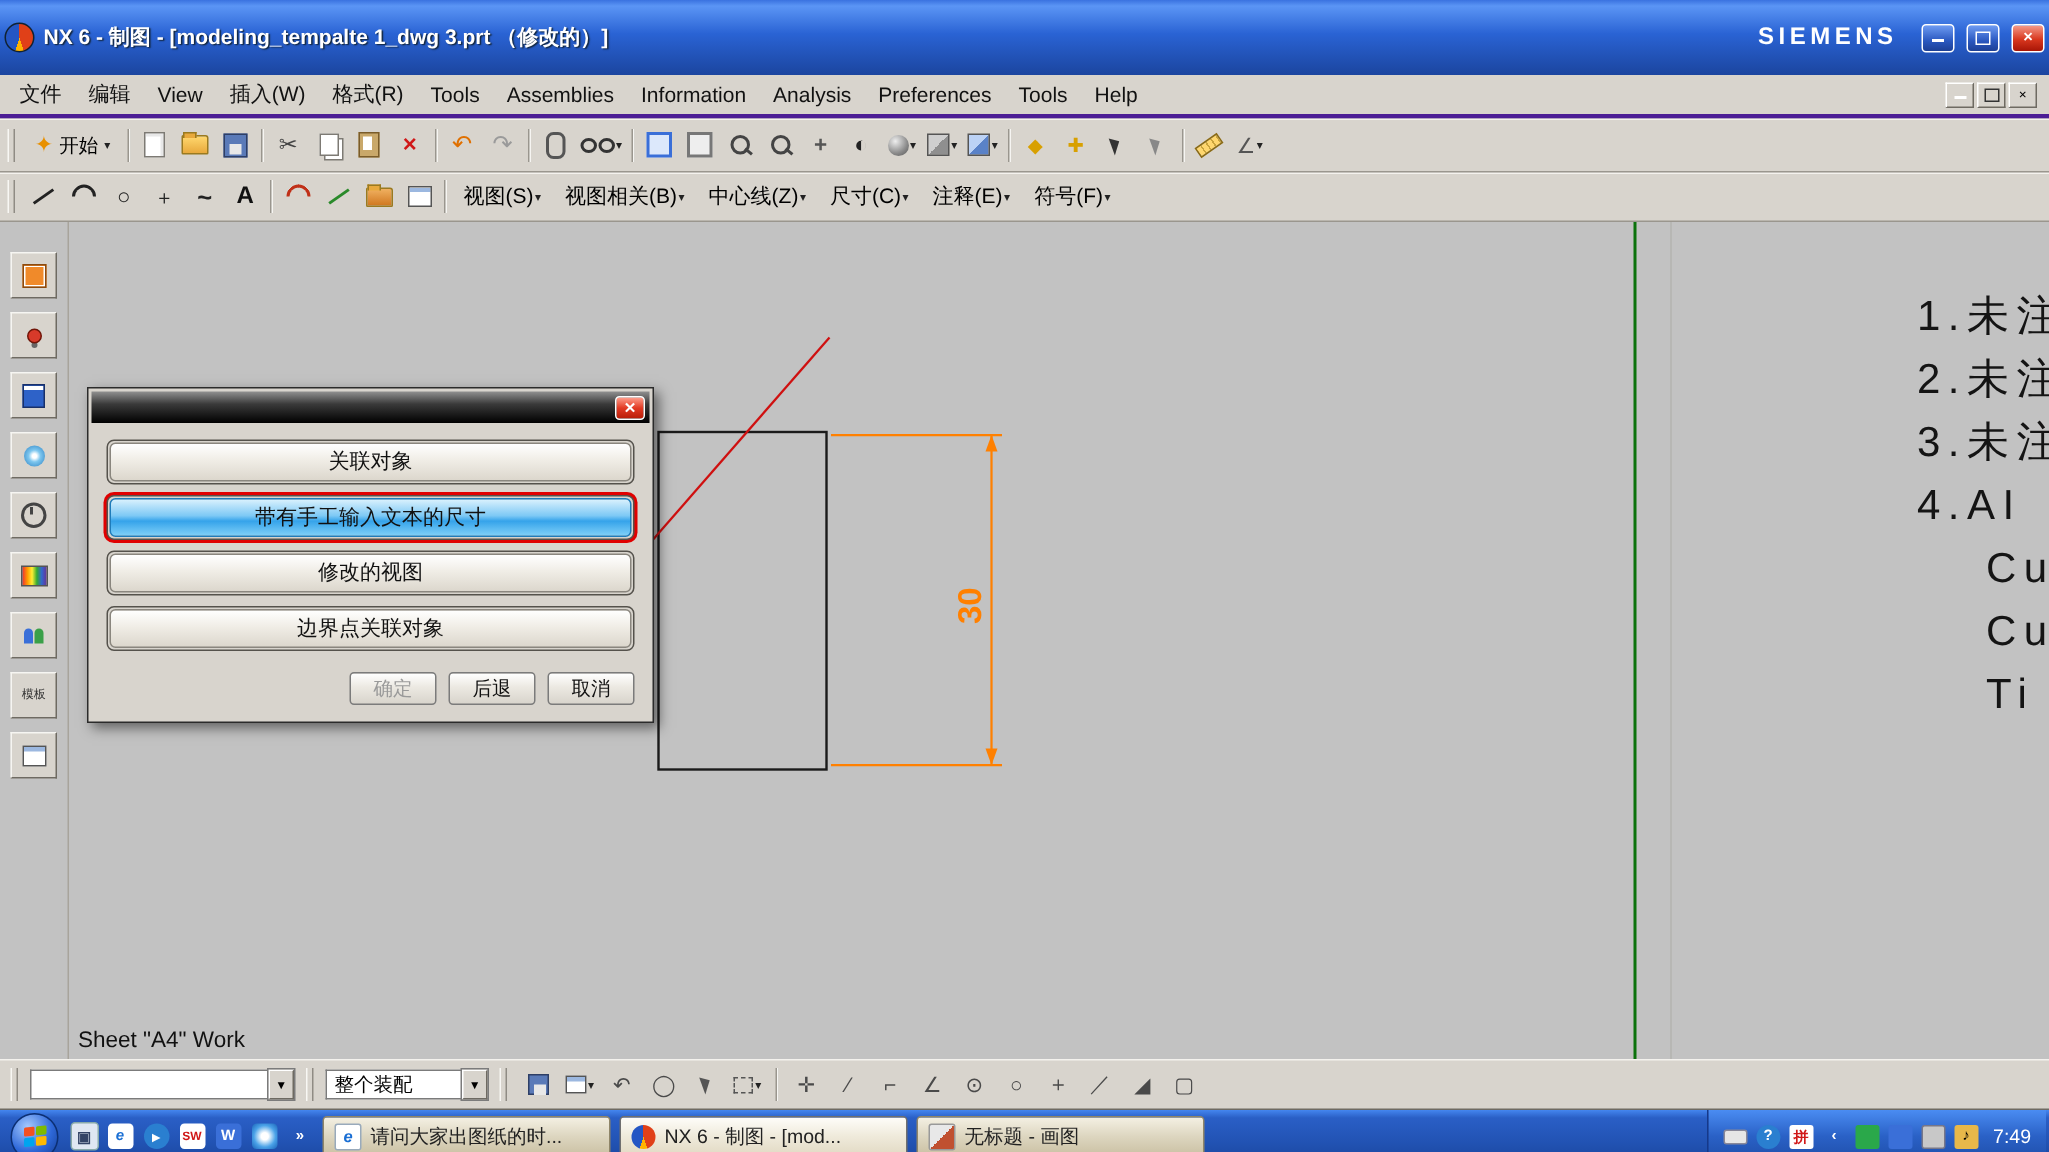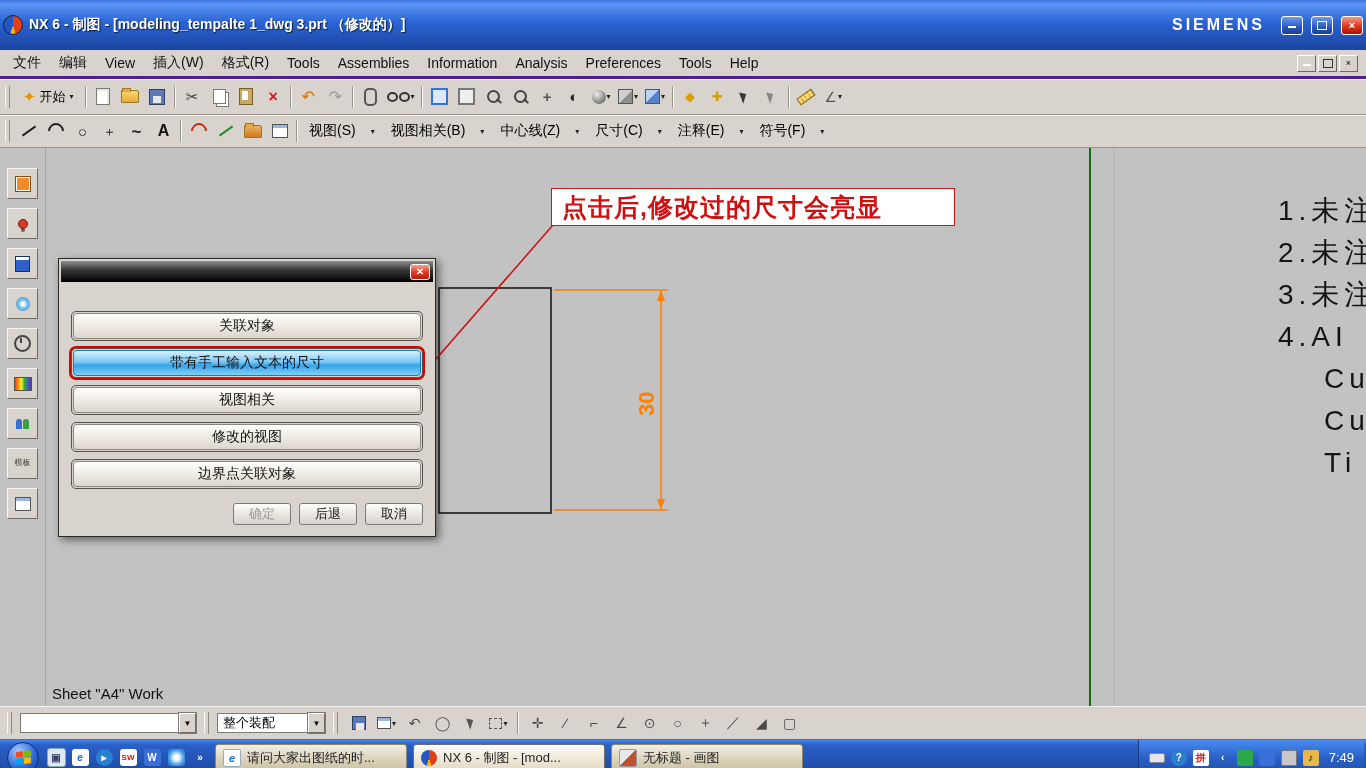--- a/index.html
+++ b/index.html
@@ -24,21 +24,21 @@
 
   
   .toolbar{background:#d8d4cd;display:flex;align-items:center;border-bottom:1px solid #9a968e;box-shadow:inset 0 1px 0 #f4f2ee}
   .toolbar.r1{height:35px}
   .toolbar.r2{height:32px}
   .grip{width:3px;height:22px;border-left:1px solid #f8f7f4;border-right:1px solid #8f8b84;margin:0 5px;flex:none}
   .sep{width:1px;height:22px;background:#9a968e;border-right:1px solid #f6f5f2;margin:0 3px;flex:none}
   .tb{min-width:27px;height:26px;background:transparent;border:1px solid transparent;display:flex;align-items:center;justify-content:center;padding:0 2px;gap:1px}
   .dd{font-size:8px;color:#222}
   .start-btn{display:flex;align-items:center;gap:4px;height:26px;padding:0 7px;background:transparent;border:1px solid transparent;font-size:13px;font-family:inherit}
-  .lbl-dd{display:flex;align-items:center;gap:15px;height:24px;padding:0 7px;background:transparent;border:1px solid transparent;font-size:14px;font-family:inherit;white-space:nowrap}
+  .lbl-dd{display:flex;align-items:center;gap:1px;height:24px;padding:0 7px;background:transparent;border:1px solid transparent;font-size:14px;font-family:inherit;white-space:nowrap}
 
   
   .i{display:inline-flex;align-items:center;justify-content:center;line-height:1}
   .page{width:12px;height:15px;background:#fff;border:1px solid #7d7a74;box-shadow:inset -2px 2px 0 #e8e8e8}
   .folder{width:16px;height:11px;background:linear-gradient(#ffd76e,#e8a93c);border:1px solid #9a7a20;border-radius:1px 2px 1px 1px;position:relative}
   .folder:before{content:"";position:absolute;top:-3px;left:0;width:7px;height:3px;background:#e8a93c;border:1px solid #9a7a20;border-bottom:none}
   .floppy{width:14px;height:14px;background:#5a7ab8;border:1px solid #2e3f66;position:relative}
   .floppy:before{content:"";position:absolute;left:3px;top:6px;width:8px;height:7px;background:#e8e8e8}
   .copyic{width:11px;height:13px;background:#fff;border:1px solid #7d7a74;box-shadow:3px 3px 0 -1px #fff,3px 3px 0 0 #7d7a74}
   .clip{width:12px;height:15px;background:#c9a86a;border:1px solid #7a5c2a;position:relative}
@@ -82,21 +82,21 @@
   .notes{position:absolute;left:1232px;top:42px;z-index:0;color:#141414;font-size:28px;letter-spacing:5px;white-space:nowrap}
   .notes .nline{height:42px;line-height:42px}
   .notes .indent{padding-left:46px}
 
   .sheet-status{position:absolute;left:6px;bottom:4px;font-size:15px;color:#111;z-index:2}
 
   
   .dlg{position:absolute;left:12px;top:110px;width:372px;z-index:3;background:#d8d4cd;border:1px solid #2b2b2b;box-shadow:3px 3px 8px rgba(0,0,0,.5);padding:2px}
   .dlg-title{height:21px;background:linear-gradient(180deg,#909090 0%,#3a3a3a 40%,#000 100%);display:flex;align-items:center;justify-content:flex-end;padding:0 3px}
   .dlg-close{width:20px;height:16px;background:linear-gradient(180deg,#ff9e8c,#e23a24 50%,#b81d08);border:1px solid #fff;border-radius:3px;color:#fff;font-size:10px;font-weight:bold;display:flex;align-items:center;justify-content:center;padding:0}
-  .dlg-body{padding:29px 10px 9px}
+  .dlg-body{padding:11px 10px 9px}
   .ring{border:1px solid #55524c;border-radius:5px;padding:1px;margin-bottom:7px;background:#d8d4cd}
   .ring.marked{box-shadow:0 0 0 2px #e00000}
   .dlg-item{width:100%;height:26px;border:1px solid #8a867e;border-radius:4px;background:linear-gradient(180deg,#ffffff,#f0ede6 45%,#dcd7cd);display:flex;align-items:center;justify-content:center;font-size:14px;font-family:inherit;padding:0;color:#111}
   .dlg-item.hl{background:linear-gradient(180deg,#d9f1fd 0%,#7ec9f5 45%,#35a3ea 60%,#7fd0f8 100%);border-color:#1f7cba}
   .dlg-footer{display:flex;justify-content:flex-end;gap:8px;margin-top:12px;padding-top:2px}
   .f-btn{width:58px;height:22px;background:linear-gradient(180deg,#fff,#ece9e2 45%,#d8d4cc);border:1px solid #7b7b7b;border-radius:3px;font-size:13px;font-family:inherit;color:#111;display:flex;align-items:center;justify-content:center}
   .f-btn.disabled{color:#9a9a9a}
 
   
   .bottombar{height:32px;background:#d8d4cd;border-top:1px solid #f4f2ee;display:flex;align-items:center;padding:0 2px;gap:3px;border-bottom:1px solid #6e6a62}
@@ -377,23 +377,20 @@
           <line x1="508" y1="362" x2="622" y2="362"></line>
           <line x1="615" y1="142" x2="615" y2="362"></line>
           <polygon points="615,142 611,153 619,153" stroke="none"></polygon>
           <polygon points="615,362 611,351 619,351" stroke="none"></polygon>
           <text transform="translate(608,268) rotate(-90)" font-size="22" font-weight="bold" stroke="none" font-family="Liberation Sans, sans-serif">30</text>
         </g>
 
         <line x1="507" y1="77" x2="383" y2="219" stroke="#cf1010" stroke-width="1.5"></line>
       </svg>
 
-      <div class="annotation">
-        <span>点击后,修改过的尺寸会亮显</span>
-      </div>
 
       <div class="notes">
         <div class="nline">1.未注</div>
         <div class="nline">2.未注</div>
         <div class="nline">3.未注</div>
         <div class="nline">4.AI</div>
         <div class="nline indent">Cu</div>
         <div class="nline indent">Cu</div>
         <div class="nline indent">Ti</div>
       </div>
@@ -405,23 +402,20 @@
             </button>
         </div>
         <div class="dlg-body">
           <div class="ring">
               <button class="dlg-item">关联对象</button>
             </div>
           <div class="ring marked">
               <button class="dlg-item hl">带有手工输入文本的尺寸</button>
             </div>
           <div class="ring">
-              <button class="dlg-item">视图相关</button>
-            </div>
-          <div class="ring">
               <button class="dlg-item">修改的视图</button>
             </div>
           <div class="ring">
               <button class="dlg-item">边界点关联对象</button>
             </div>
           <div class="dlg-footer">
             <button class="f-btn disabled">确定</button>
             <button class="f-btn">后退</button>
             <button class="f-btn">取消</button>
           </div>

